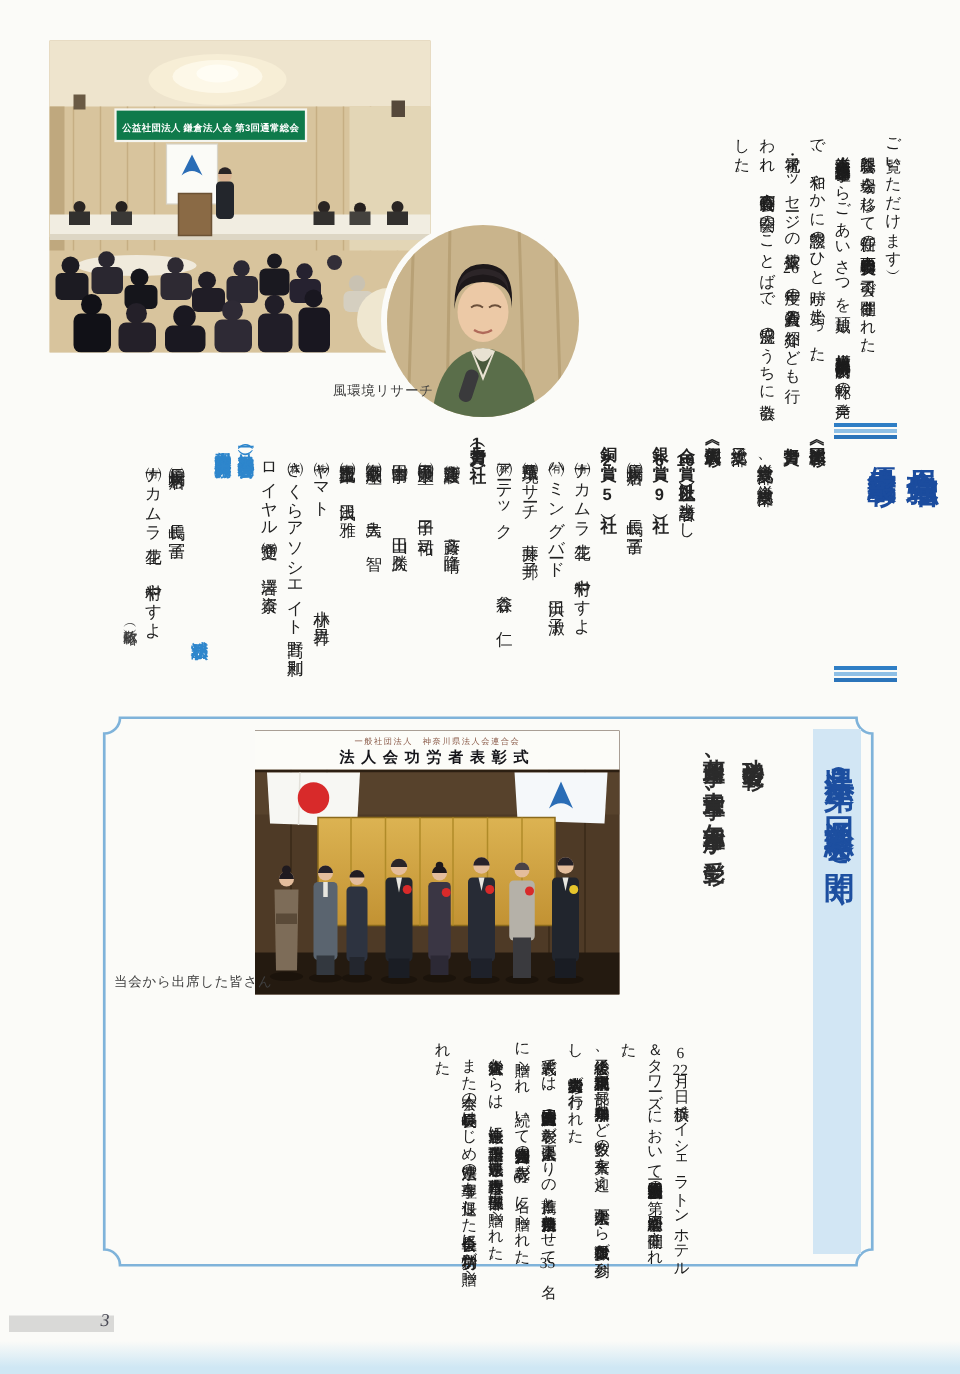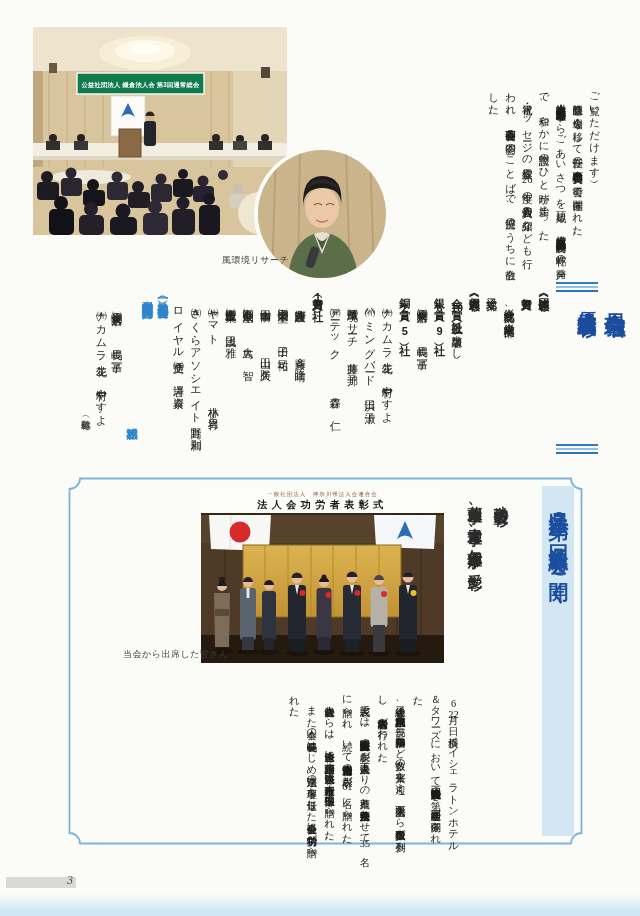--- a/index.html
+++ b/index.html
@@ -12,21 +12,21 @@
   .seg-h{font-family:"Liberation Sans","DejaVu Sans",sans-serif;font-weight:bold;}
   .seg-b{font-family:"Liberation Sans","DejaVu Sans",sans-serif;font-weight:bold;color:#2e86cc;}
   .seg-s{font-size:9.5px;color:#3a3a3a;}
   .abs{position:absolute;}
 
   .photo-hall{left:33px;top:27px;width:254px;height:208px;background:#d8c49d;}
   .portrait{left:258px;top:150px;width:128px;height:128px;border-radius:50%;overflow:hidden;
             box-shadow:0 0 0 4px #fbfbf8;z-index:2;}
   .caption{font-family:"Liberation Sans","DejaVu Sans",sans-serif;color:#3f3f3f;}
   .caption1{left:222px;top:254px;font-size:9px;z-index:3;letter-spacing:0.5px;}
-  .caption2{left:76px;top:648px;font-size:9px;letter-spacing:0.5px;margin-left:47px;}
+  .caption2{left:76px;top:648px;font-size:9px;letter-spacing:0.5px;}
 
   .intro{left:398px;top:85px;width:204px;height:178px;font-size:10.5px;line-height:16.8px;
          letter-spacing:0.5px;white-space:pre-line;}
 
   .stripe{width:42px;height:11px;background:linear-gradient(#2f7ec5 0 2.5px,rgba(0,0,0,0) 2.5px 4px,
           #8fc0e6 4px 6.5px,rgba(0,0,0,0) 6.5px 8px,#2b74ba 8px 10.5px,rgba(0,0,0,0) 10.5px);}
   .stripe-top{left:556px;top:282px;}
   .stripe-bottom{left:556px;top:444px;height:13px;}
   .awards-title{left:566px;top:296px;width:62px;height:154px;color:#1b4c9e;font-weight:bold;
                 line-height:27px;letter-spacing:1px;}
@@ -37,21 +37,21 @@
                letter-spacing:0.5px;color:#222;}
   .thanks{left:62px;top:292px;width:108px;height:184px;font-size:11px;line-height:15.4px;
           letter-spacing:0.5px;color:#222;}
 
   .box-frame{left:68px;top:477px;width:515px;height:368px;pointer-events:none;}
   .headline-strip{left:542px;top:486px;width:32px;height:350px;background:#d2e6f4;}
   .headline-text{left:545px;top:496px;width:28px;height:330px;color:#1d4fa0;font-weight:bold;
                  font-size:20px;letter-spacing:2.5px;line-height:28px;}
   .subheadline{left:458px;top:494px;width:56px;height:310px;font-size:14.5px;line-height:26px;
                letter-spacing:1.5px;font-weight:600;color:#2b2b2b;}
-  .photo-group{left:170px;top:487px;width:243px;height:176px;background:#4e3a26;margin-left:31px;}
+  .photo-group{left:170px;top:487px;width:243px;height:176px;background:#4e3a26;}
   .bodytext{left:70px;top:688px;width:392px;height:166px;font-size:10.3px;line-height:17.7px;
             letter-spacing:0px;white-space:pre-line;}
 
   .pagenum-bar{left:6px;top:877px;width:70px;height:11px;background:#d9d9d7;}
   .pagenum{position:absolute;right:3px;top:-4px;font-style:italic;font-size:12px;color:#4a4a55;
            font-family:"Liberation Serif",serif;}
   .bottom-band{left:0;top:894px;width:640px;height:22px;
                background:linear-gradient(to bottom,rgba(244,250,253,0),#cfe7f4 80%);}
 </style>
 </head>

